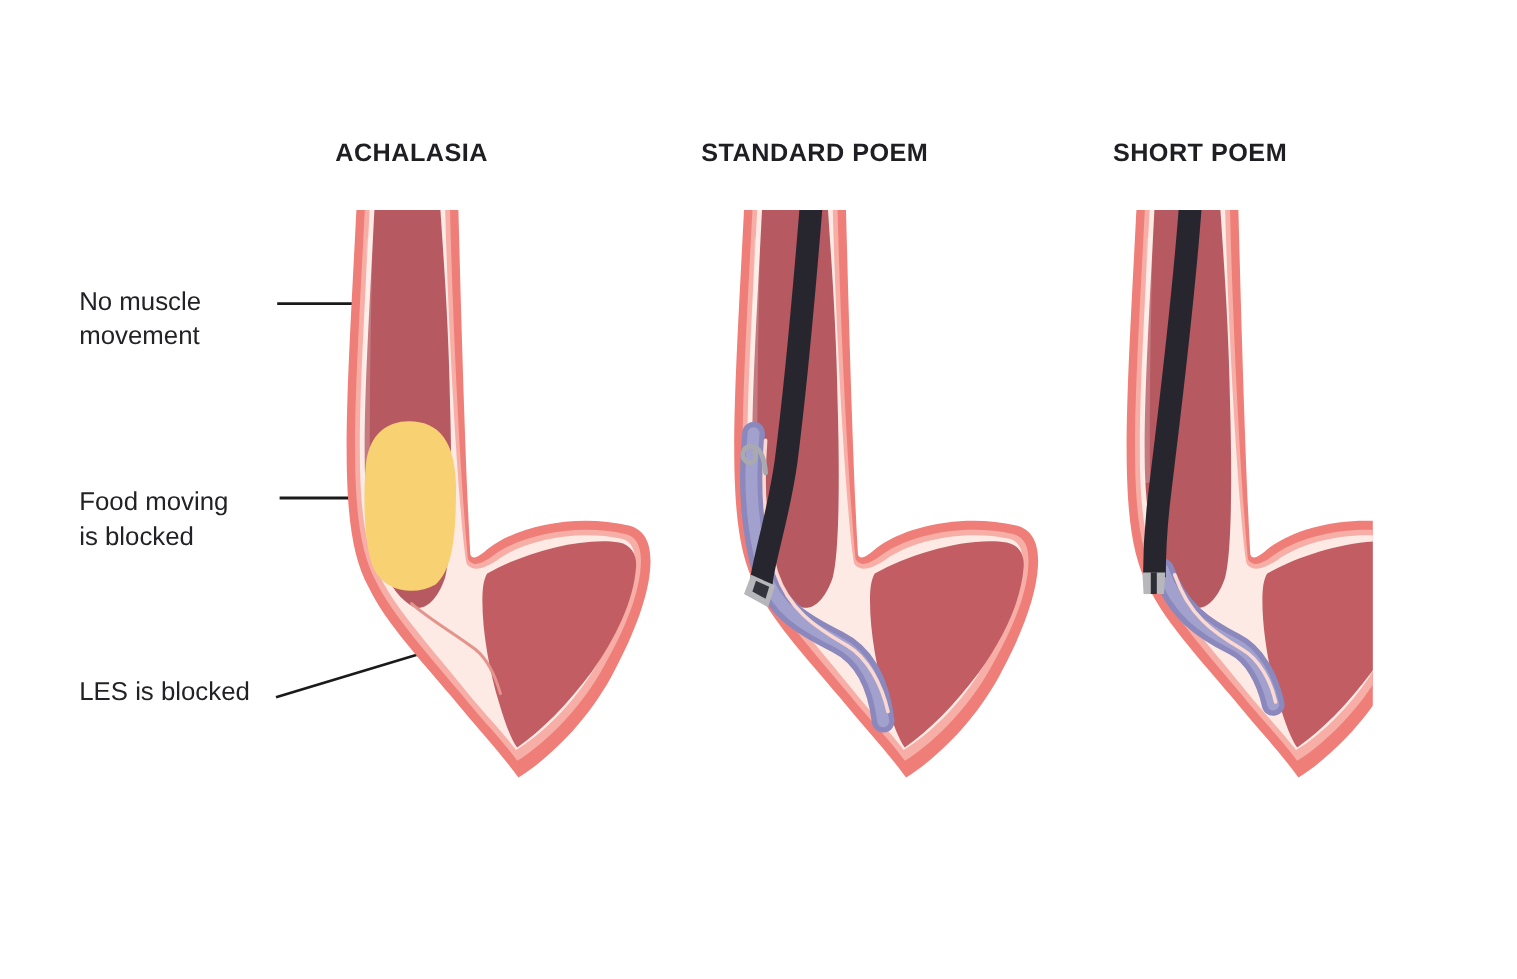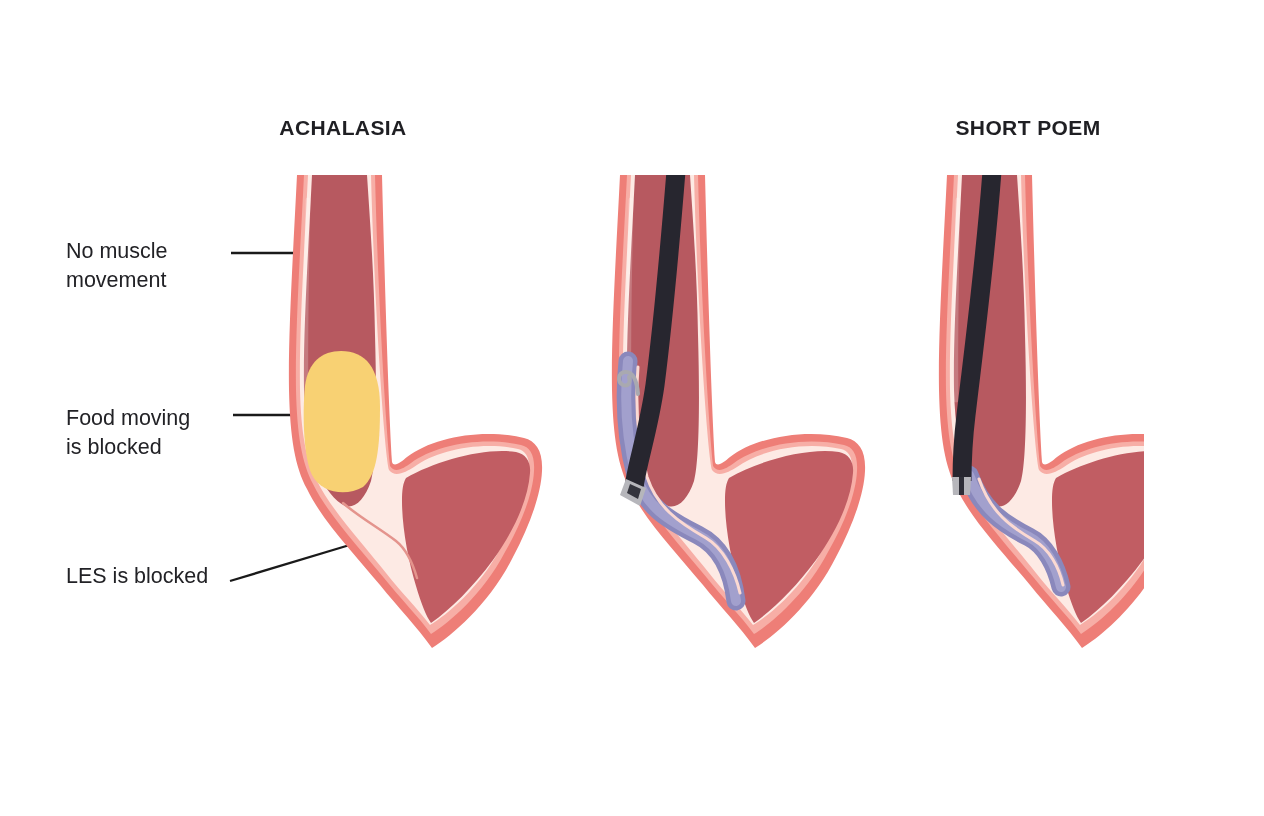--- a/index.html
+++ b/index.html
@@ -9,21 +9,21 @@
     background:#ffffff;
     overflow:hidden;
     font-family:"Liberation Sans", sans-serif;
   }
   .panel-title{
     position:absolute;top:116px;
     transform:translateX(-50%);
     font-size:21px;font-weight:700;letter-spacing:.4px;
     color:#1f1f23;white-space:nowrap;
   }
-  .t1{left:343px}.t2{left:679px}.t3{left:1028px}
+  .t1{left:343px}.t2{left:679px}.t3{left:1000px}
   .label{
     position:absolute;left:66px;
     font-size:21.5px;line-height:29px;font-weight:400;
     color:#222226;
   }
   .lab1{top:237px}.lab2{top:404px}.lab3{top:562px}
   .label .ln{display:block;}
   .leaders{position:absolute;left:0;top:0;}
   .panel-svg{position:absolute;top:175px;}
   .p1{left:285px}.p2{left:608px}.p3{left:935px}
@@ -46,20 +46,21 @@
     </defs>
   </svg>
 
   <svg class="leaders" width="1264" height="816">
     <line x1="231" y1="253" x2="347" y2="253" stroke="#1a1a1a" stroke-width="2.3"></line>
     <line x1="233" y1="415" x2="345" y2="415" stroke="#1a1a1a" stroke-width="2.3"></line>
     <line x1="230" y1="581" x2="353" y2="544" stroke="#1a1a1a" stroke-width="2.3"></line>
   </svg>
 
   <div class="panel-title t1">ACHALASIA</div>
+  <div class="panel-title t2">STANDARD POEM</div>
   <div class="panel-title t3">SHORT POEM</div>
 
   <div class="label lab2">
     <span class="ln">Food moving</span>
     <span class="ln">is blocked</span>
   </div>
   <div class="label lab1">
     <span class="ln">No muscle</span>
     <span class="ln">movement</span>
   </div>

